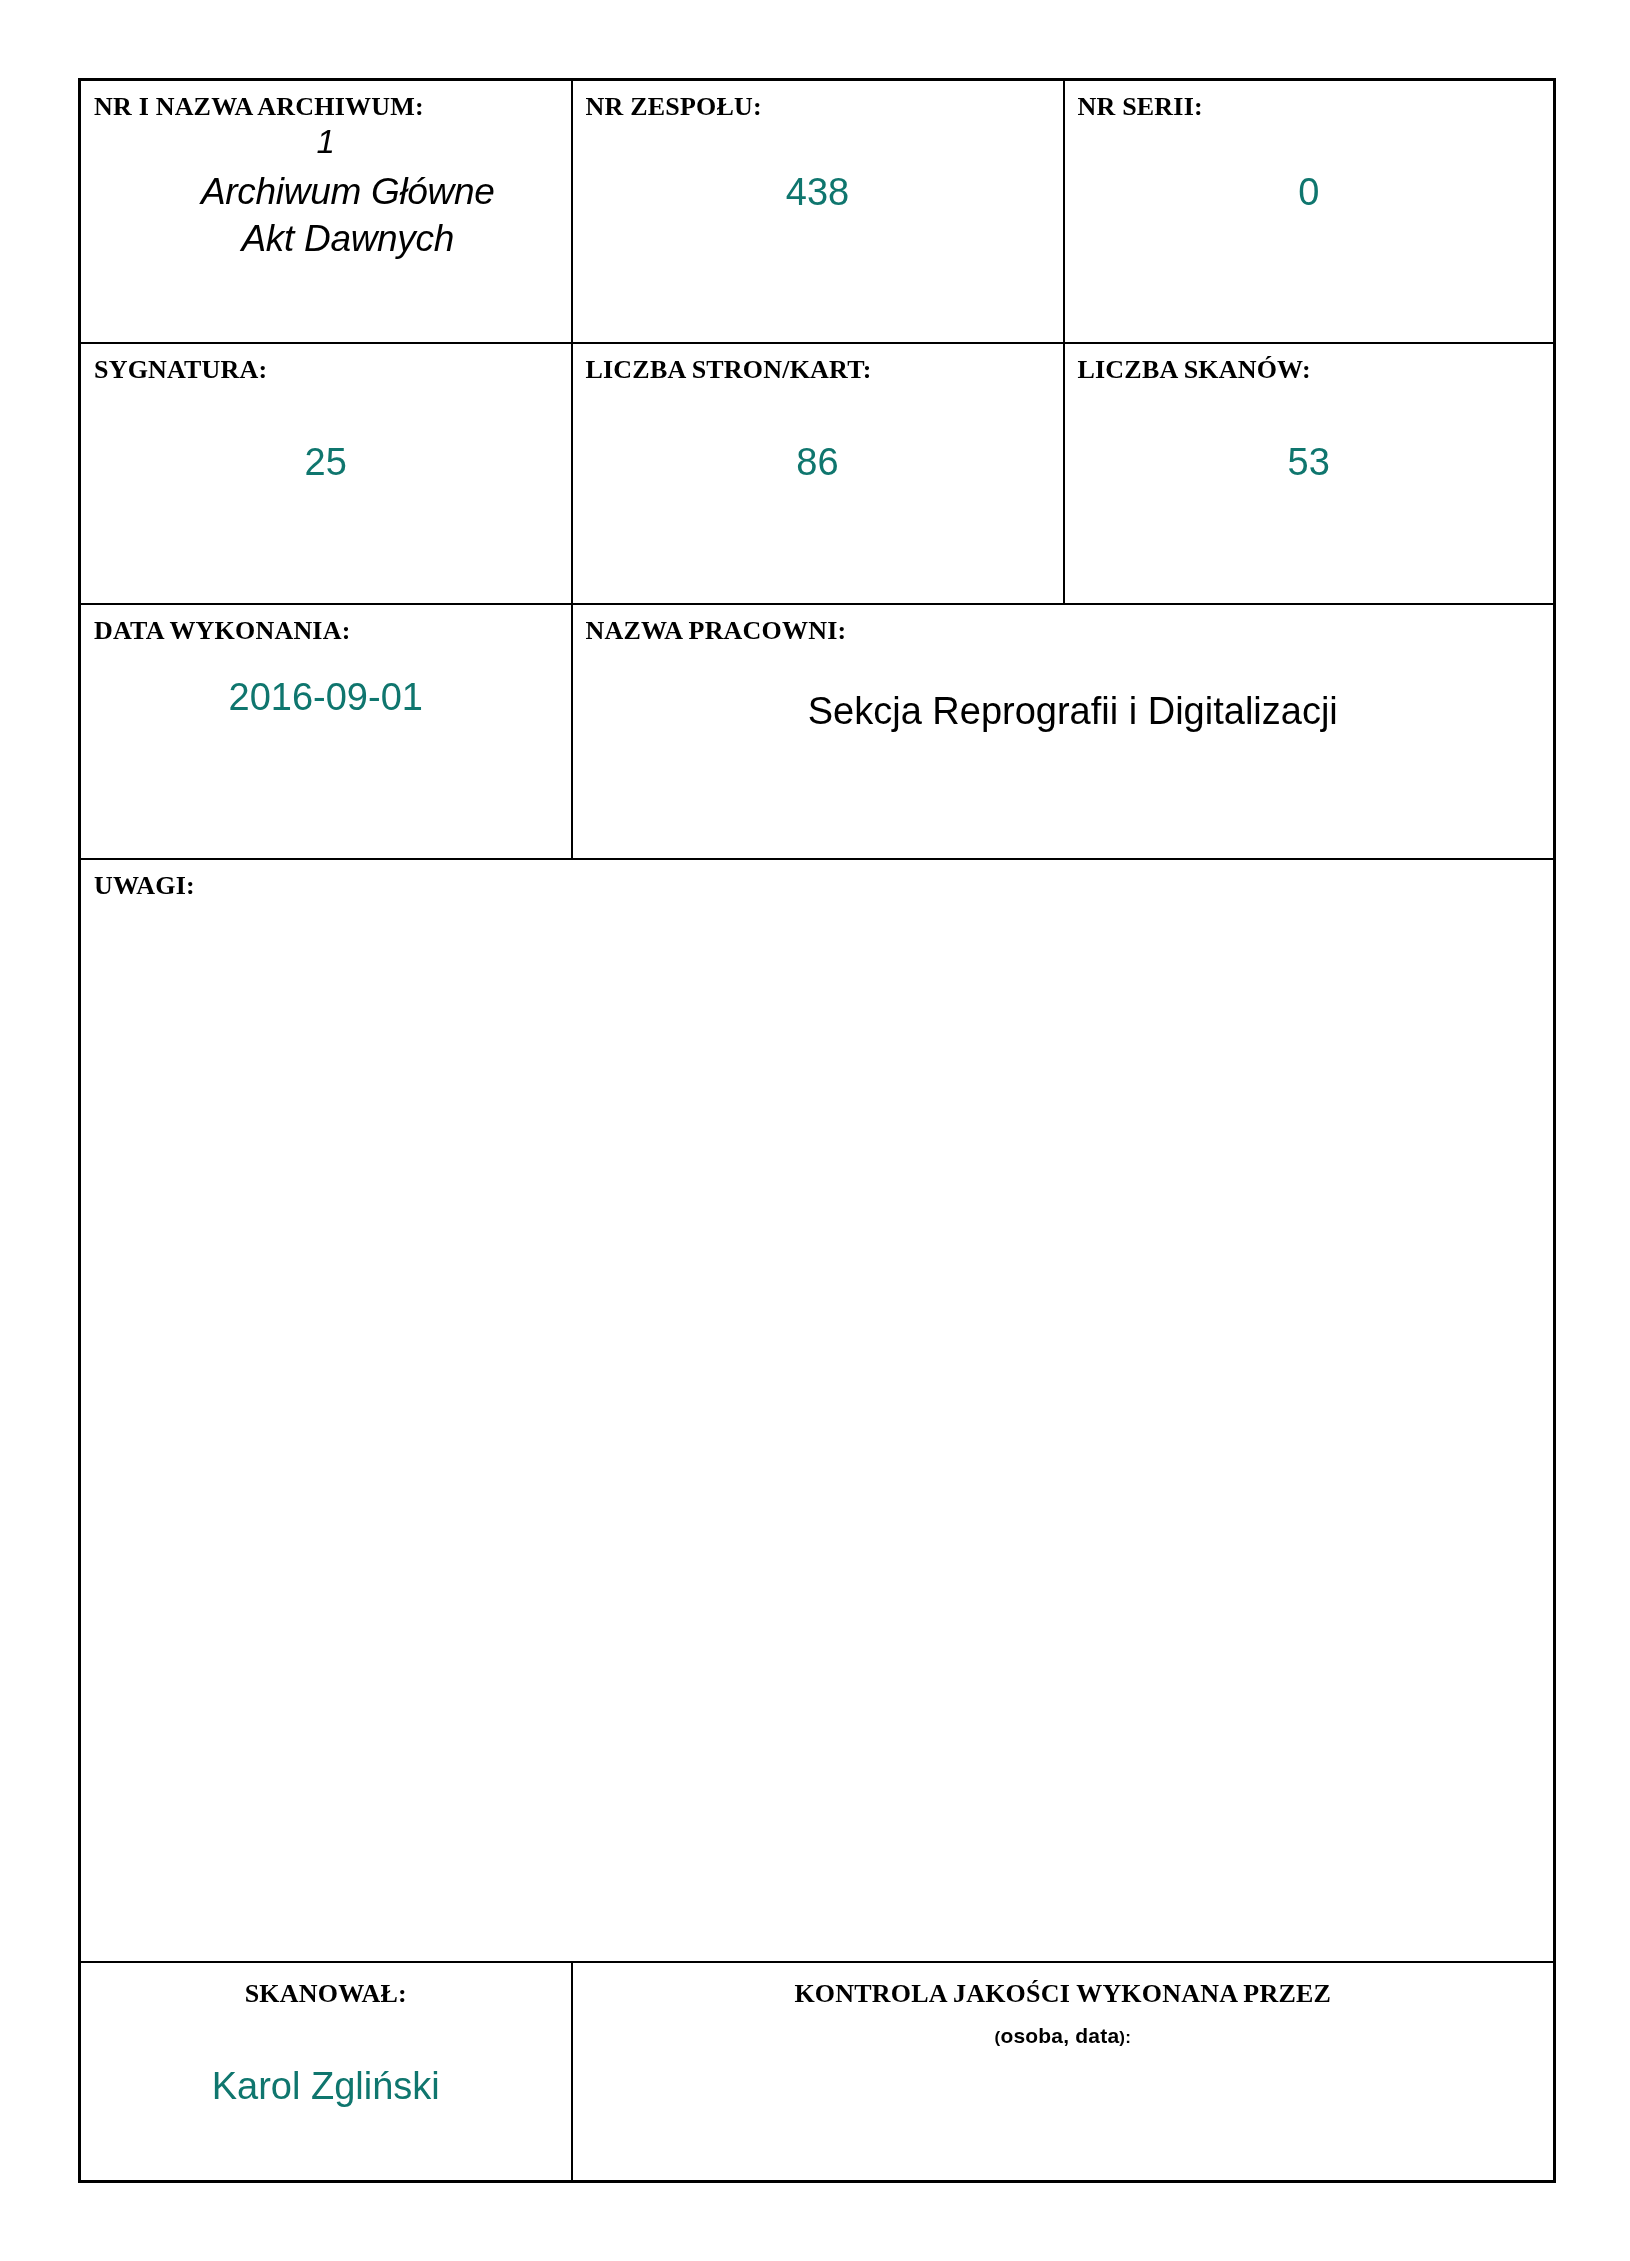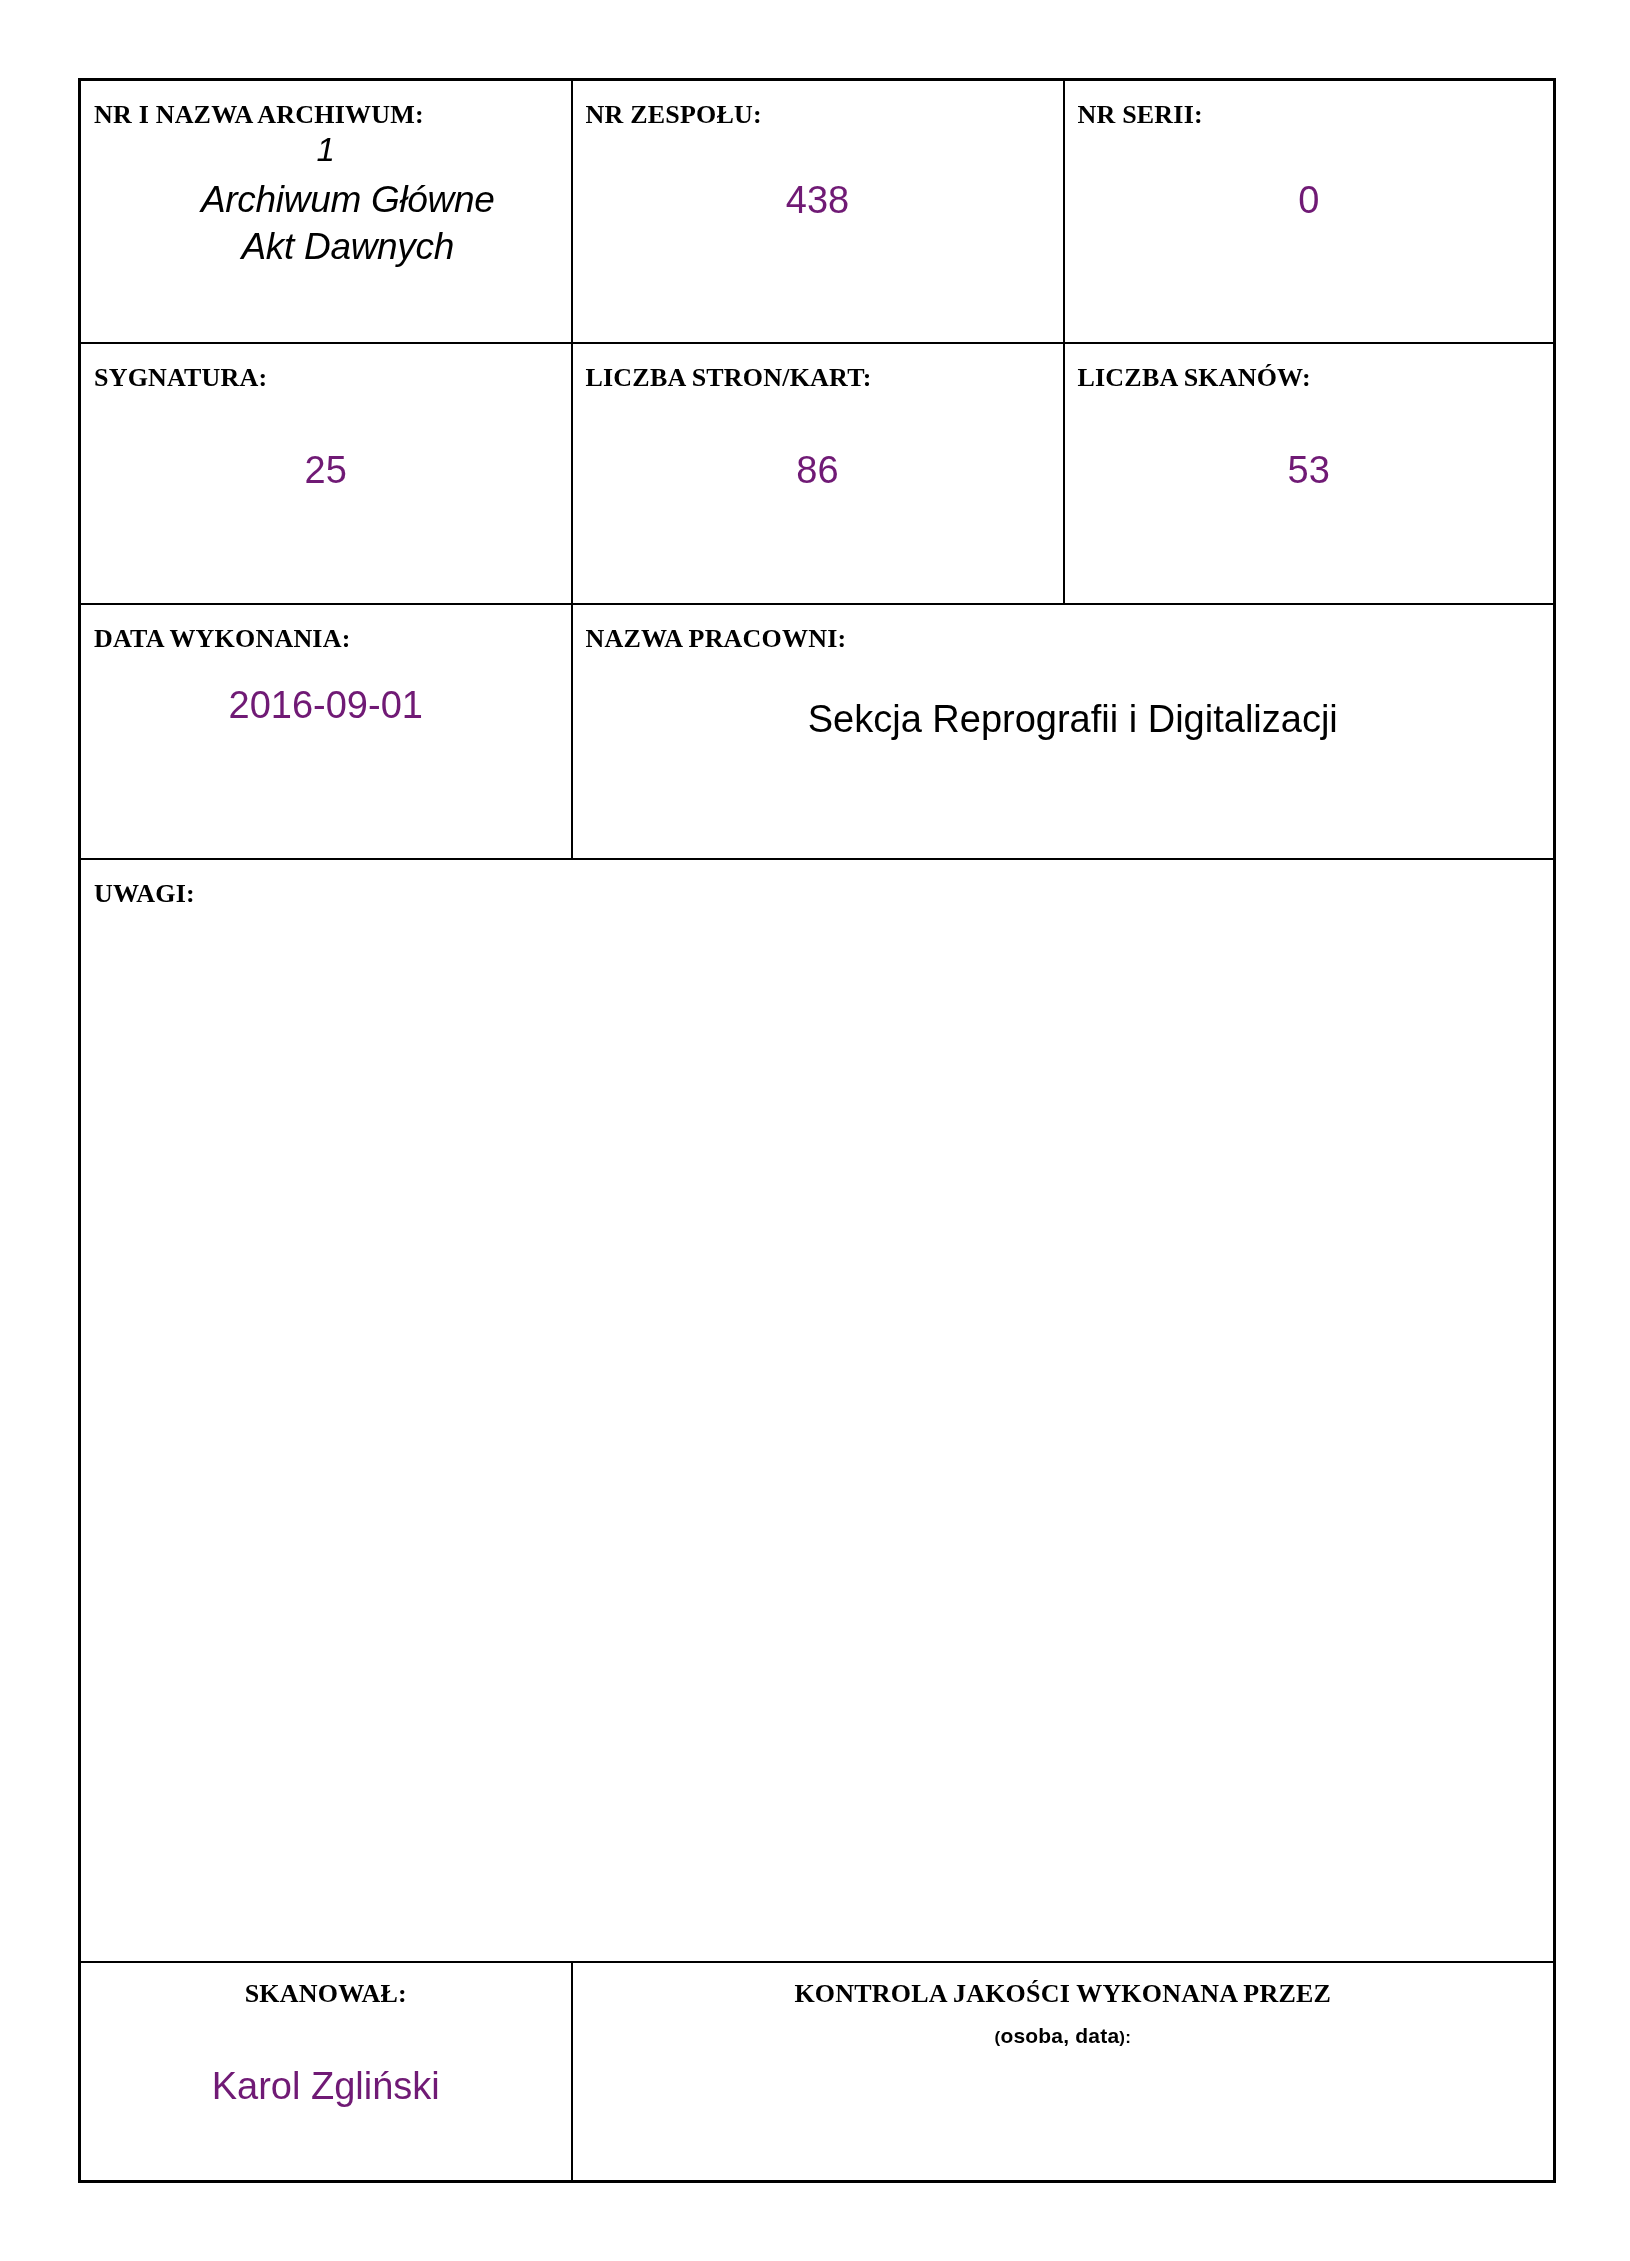--- a/index.html
+++ b/index.html
@@ -40,37 +40,37 @@
     position: relative;
   }
 
   
   .label {
     font-family: "Liberation Serif", serif;
     font-weight: bold;
     font-size: 26px;
     letter-spacing: 0.2px;
     line-height: 1;
-    padding: 21px 0 0 13px;
+    padding: 13px 0 0 13px;
     white-space: nowrap;
   }
   .label-center {
     text-align: center;
     padding-left: 0;
     padding-right: 0;
   }
 
   
   .value {
     font-family: "Liberation Sans", sans-serif;
     font-weight: normal;
     font-size: 38px;
     line-height: 1.15;
     text-align: center;
-    color: #701a75;
+    color: #0f766e;
   }
   .value-left {
     text-align: left;
   }
 
   
   .archive-name {
     font-family: "Liberation Sans", sans-serif;
     font-style: italic;
     font-size: 37px;

